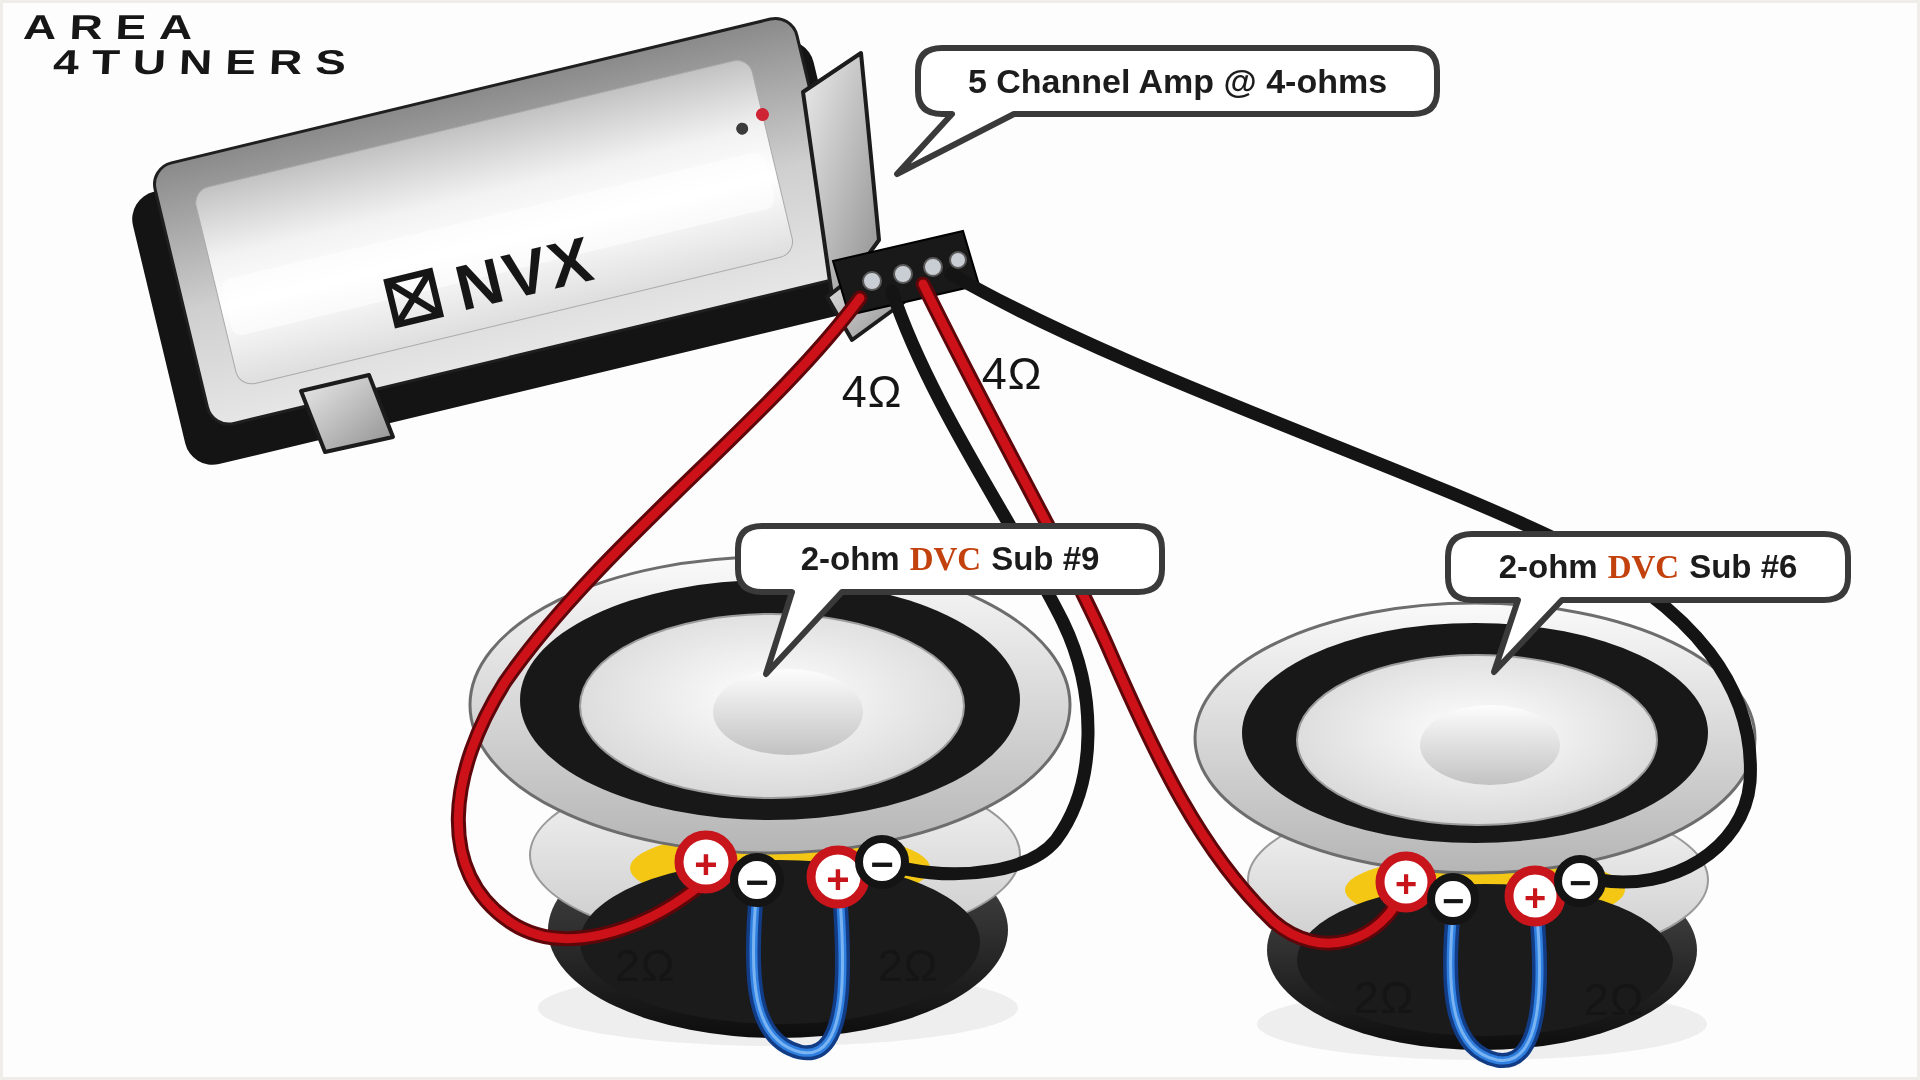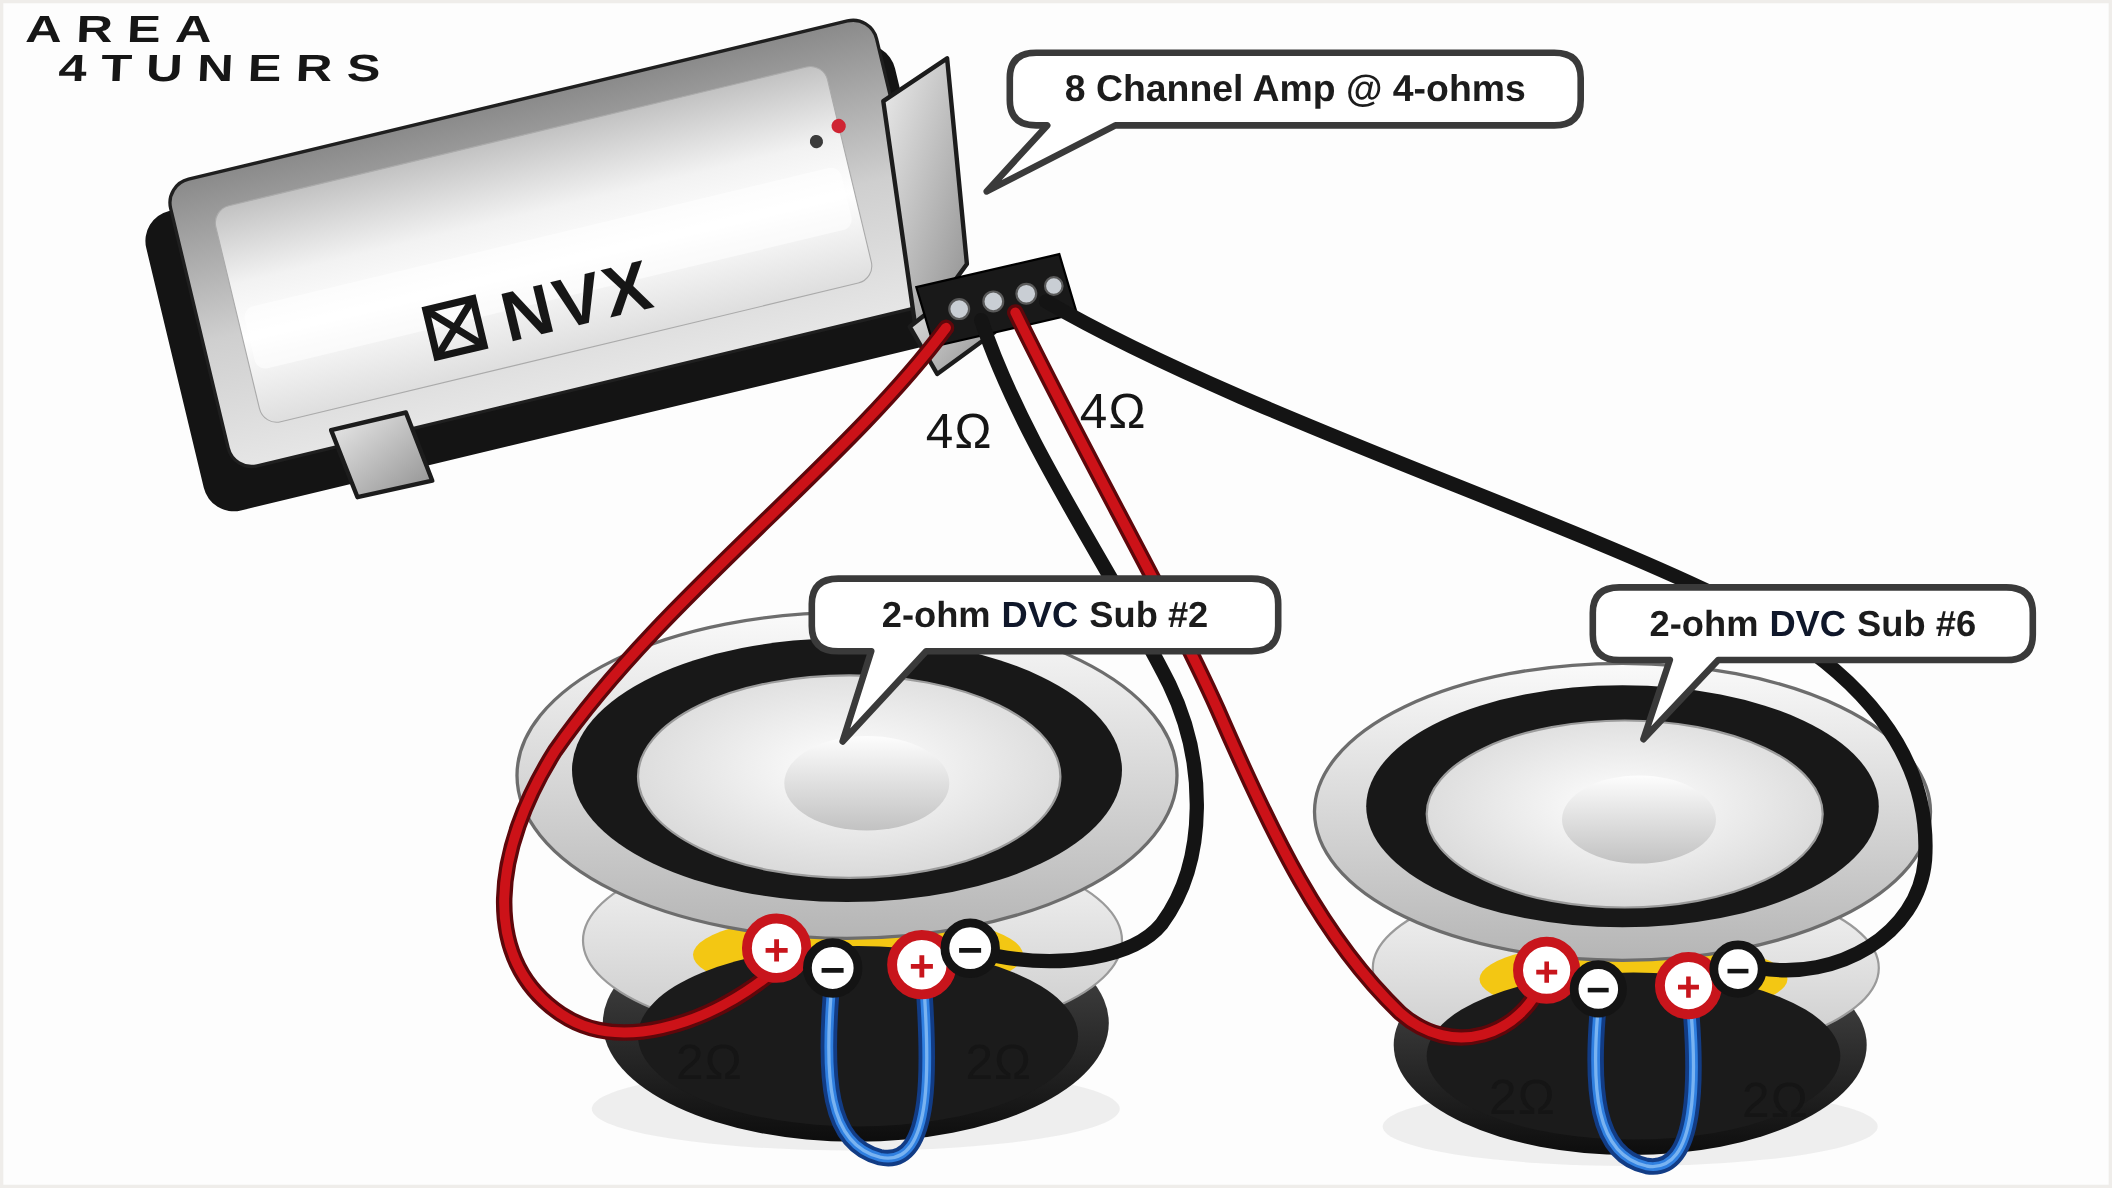--- a/index.html
+++ b/index.html
@@ -11,21 +11,21 @@
   
   .logo{position:absolute;left:24px;top:10px;color:#161616;font-weight:bold;}
   .logo .l1,.logo .l2{display:block;font-size:46px;letter-spacing:13px;transform:scaleY(.75) skewX(-2deg);transform-origin:left top;line-height:44px;white-space:nowrap;}
   .logo .l2{margin-left:30px;margin-top:-9px;}
   
   .co{position:absolute;display:flex;align-items:center;justify-content:center;gap:10px;
       font-weight:bold;color:#1c1c1c;white-space:nowrap;}
   .co-amp{left:918px;top:48px;width:519px;height:66px;font-size:34px;}
   .co-s1{left:738px;top:526px;width:424px;height:66px;font-size:33px;}
   .co-s2{left:1448px;top:534px;width:400px;height:66px;font-size:33px;}
-  .co .dvc{color:#0f172a;}
+  .co .dvc{color:#c2410c;font-family:Liberation Serif, serif;}
   
   .imp{position:absolute;width:100px;text-align:center;font-weight:normal;font-size:45px;color:#151515;letter-spacing:1px;}
   .imp-out1{left:822px;top:366px;}
   .imp-out2{left:962px;top:348px;}
   .imp-s1a{left:595px;top:940px;}
   .imp-s1b{left:858px;top:940px;}
   .imp-s2a{left:1334px;top:972px;}
   .imp-s2b{left:1564px;top:974px;}
 </style>
 </head>
@@ -174,27 +174,27 @@
     <path d="M 762 526 L 1138 526 Q 1162 526 1162 549 L 1162 569 Q 1162 592 1138 592 L 842 592 L 766 674 L 792 592 L 762 592 Q 738 592 738 569 L 738 549 Q 738 526 762 526 Z" fill="#ffffff" stroke="#3a3a3a" stroke-width="6" stroke-linejoin="round"></path>
     <path d="M 1472 534 L 1824 534 Q 1848 534 1848 557 L 1848 577 Q 1848 600 1824 600 L 1562 600 L 1494 672 L 1518 600 L 1472 600 Q 1448 600 1448 577 L 1448 557 Q 1448 534 1472 534 Z" fill="#ffffff" stroke="#3a3a3a" stroke-width="6" stroke-linejoin="round"></path>
   </svg>
 
   <div class="logo">
     <span class="l1">AREA</span>
     <span class="l2">4TUNERS</span>
   </div>
 
   <div class="co co-amp">
-    <span>8 Channel Amp @ 4-ohms</span>
+    <span>5 Channel Amp @ 4-ohms</span>
   </div>
 
   <div class="co co-s1">
     <span>2-ohm</span>
     <span class="dvc">DVC</span>
-    <span>Sub #2</span>
+    <span>Sub #9</span>
   </div>
 
   <div class="co co-s2">
     <span>2-ohm</span>
     <span class="dvc">DVC</span>
     <span>Sub #6</span>
   </div>
 
   <div class="imp imp-out1">4Ω</div>
   <div class="imp imp-out2">4Ω</div>

